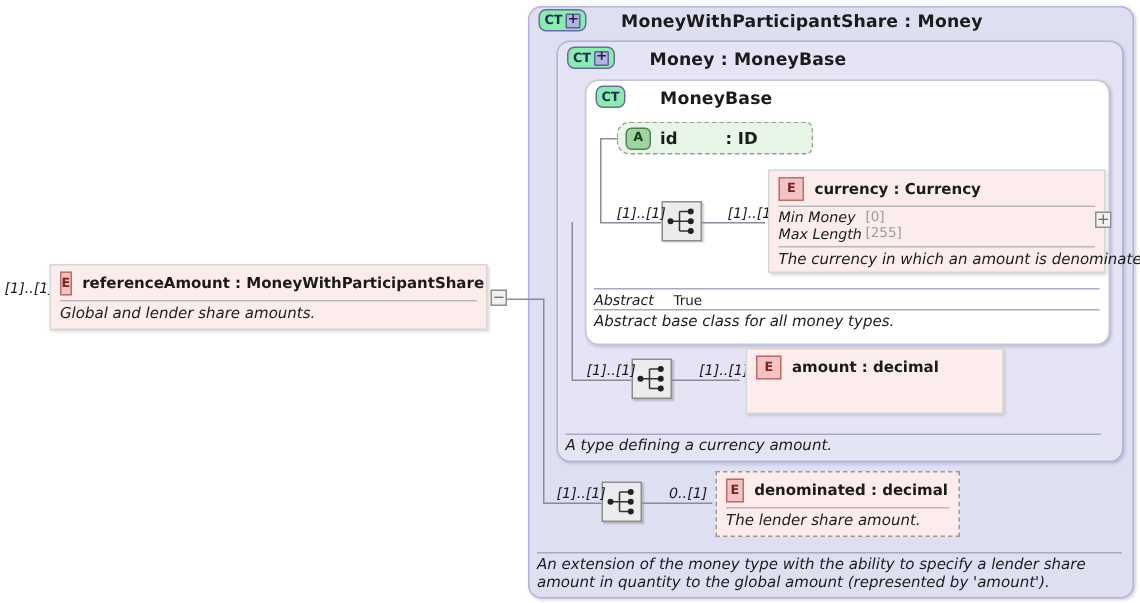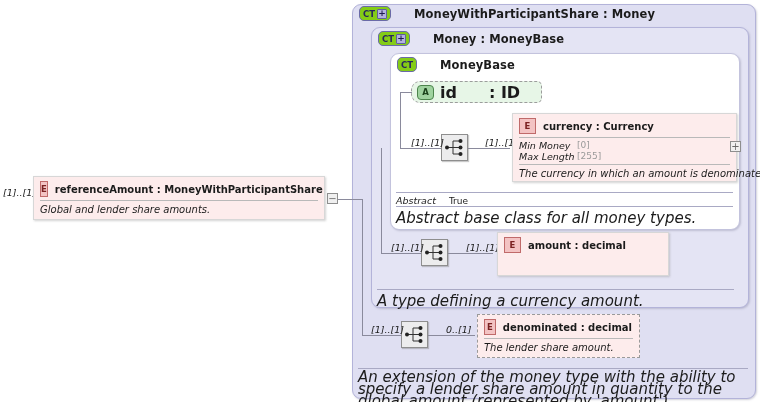--- a/index.html
+++ b/index.html
@@ -38,21 +38,21 @@
     font-weight:bold;
     font-size:11.5px;
     color:#1b1b1b;
     letter-spacing:.1px;
     margin-left:16px;
   }
 
   
   .badge-ct{
     display:inline-flex;align-items:center;gap:2px;
-    background:#84cc16;
+    background:#86efac;
     border:1px solid #6a6aa8;
     border-radius:5px;
     padding:0 3px;
     height:13px;
     line-height:12px;
     font-size:8.5px;
     font-weight:bold;
     color:#27275c;
   }
   .badge-ct .pl{
@@ -126,35 +126,35 @@
   
   .abox{
     position:absolute;
     background:#e7f6e7;
     border:1px dashed #9c9c9c;
     border-radius:9px 5px 5px 9px;
     box-sizing:border-box;
     display:flex;align-items:center;gap:6px;
     padding-left:5px;
   }
-  .abox .aname{font-weight:bold;font-size:16px;color:#1b1b1b;}
+  .abox .aname{font-weight:bold;font-size:11px;color:#1b1b1b;}
 
   
   .footrow{
     position:absolute;
     border-top:1px solid #a9a9c4;
     font-size:9.5px;
     white-space:nowrap;
   }
   .footrow .lbl{font-style:italic;}
   .footdoc{
     position:absolute;
     border-top:1px solid #a9a9c4;
     font-style:italic;
-    font-size:15px;
+    font-size:10px;
     color:#1b1b1b;
     padding-top:2px;
     white-space:nowrap;
   }
   .footdoc.wrap{white-space:normal;line-height:12px;}
 
   
   .card{
     position:absolute;
     font-style:italic;

